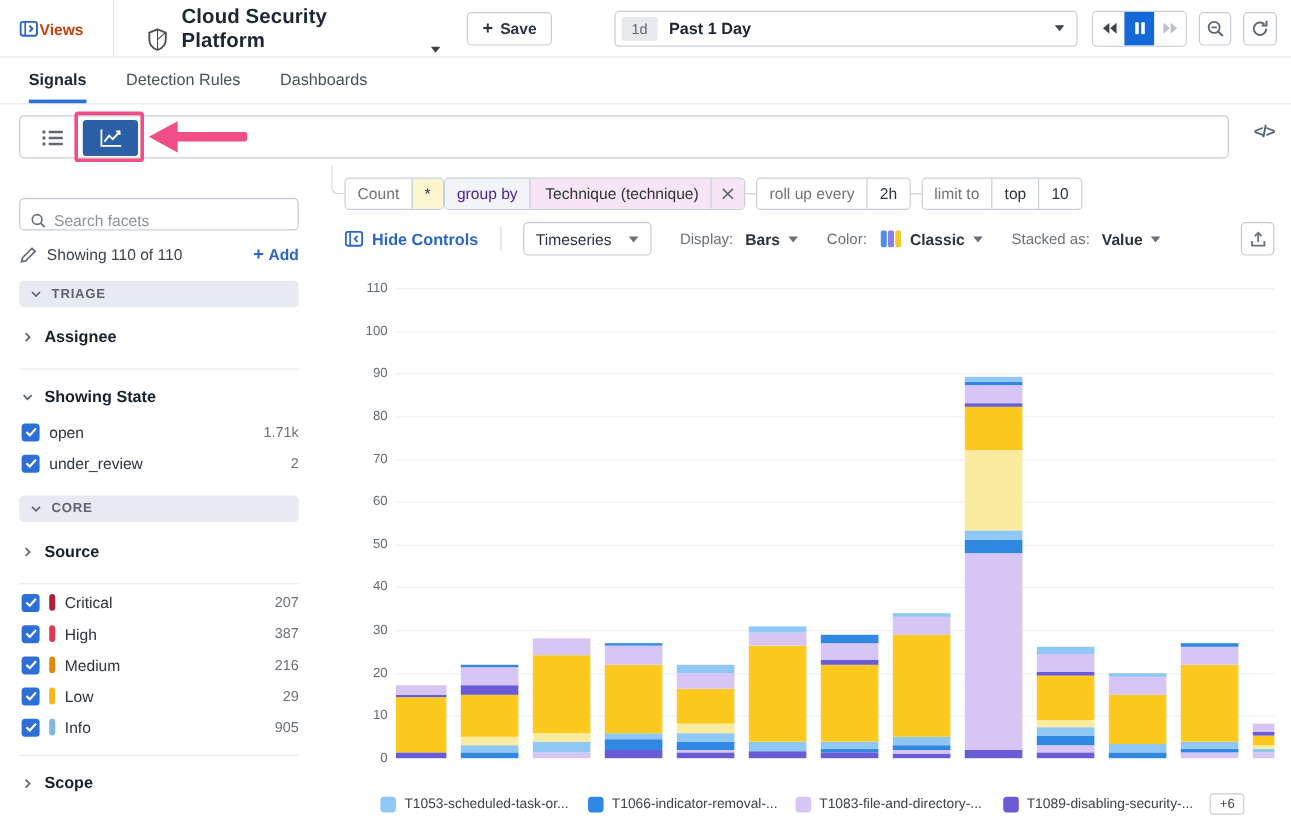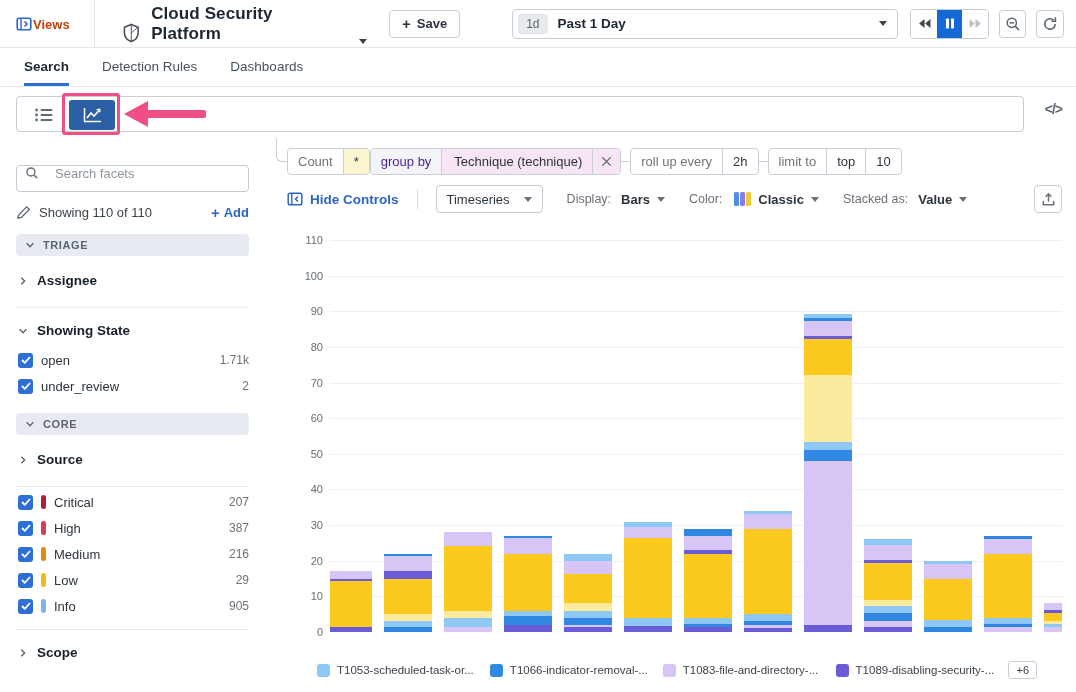--- a/index.html
+++ b/index.html
@@ -38,21 +38,21 @@
   .arrow-head { position:absolute; left:124px; top:14px; width:0; height:0; border-top:13px solid transparent; border-bottom:13px solid transparent; border-right:24px solid #ef4f86; }
   .arrow-shaft { position:absolute; left:146px; top:23px; width:60px; height:8px; background:#ef4f86; border-radius:2px; }
   .code-btn { position:absolute; right:14px; top:14px; font-size:14px; font-weight:700; color:#5c6670; letter-spacing:-1px; cursor:pointer; }
 
   
   .content { display:flex; height:549px; }
   .sidebar { width:265px; padding:0 16px; flex:none; }
   .main { flex:1; position:relative; }
 
   
-  .search-box { margin-top:22px; height:27px; border:1px solid #c5cbd4; border-radius:4px; display:flex; align-items:flex-start; padding:0 8px; gap:16px; }
+  .search-box { margin-top:22px; height:27px; border:1px solid #c5cbd4; border-radius:4px; display:flex; align-items:flex-end; padding:0 8px; gap:6px; }
   .search-box input { border:none; outline:none; flex:1; font-size:13px; font-family:inherit; color:#2c343e; }
   .search-box input::placeholder { color:#8d949e; }
   .showing-row { margin-top:13px; display:flex; align-items:center; gap:8px; font-size:13px; color:#3c434b; }
   .add-link { margin-left:auto; color:#2b65c6; font-weight:700; font-size:13px; display:flex; gap:4px; align-items:center; cursor:pointer; }
   .pill { margin:14px 0 4px; height:22px; background:#e7eaf0; border-radius:4px; display:flex; align-items:center; gap:8px; padding:0 9px; font-size:11px; font-weight:700; letter-spacing:.6px; color:#5c6673; cursor:pointer; }
   .facet-h { display:flex; align-items:center; gap:9px; padding:13px 0 9px 2px; font-size:13.5px; font-weight:700; color:#17212b; cursor:pointer; }
   .frow { height:26px; display:flex; align-items:center; gap:8px; padding-left:2px; }
   .cbx { width:15px; height:15px; background:#2e6fd6; border-radius:3px; display:flex; align-items:center; justify-content:center; flex:none; cursor:pointer; }
   .sevbar { width:5px; height:14px; border-radius:2.5px; flex:none; }
   .flabel { font-size:13px; color:#2c343e; }
@@ -157,21 +157,21 @@
   </div>
   <div class="sqbtn">
     <svg width="16" height="16" viewBox="0 0 16 16">
         <path d="M13.2 8a5.2 5.2 0 1 1-1.6-3.8" fill="none" stroke="#5c6670" stroke-width="1.6"></path>
         <path d="M13.4 1.2v4h-4" fill="none" stroke="#5c6670" stroke-width="1.6"></path>
       </svg>
   </div>
 </div>
 
 <div class="tabbar">
-  <div class="tab active">Search</div>
+  <div class="tab active">Signals</div>
   <div class="tab">Detection Rules</div>
   <div class="tab">Dashboards</div>
 </div>
 
 <div class="viewbar">
   <div class="viewbox">
     <div class="list-btn">
       <svg width="18" height="14" viewBox="0 0 18 14">
           <circle cx="1.6" cy="2" r="1.4" fill="#5f6a75"></circle>
           <rect x="5.5" y="1" width="12" height="2" rx="1" fill="#5f6a75"></rect>

